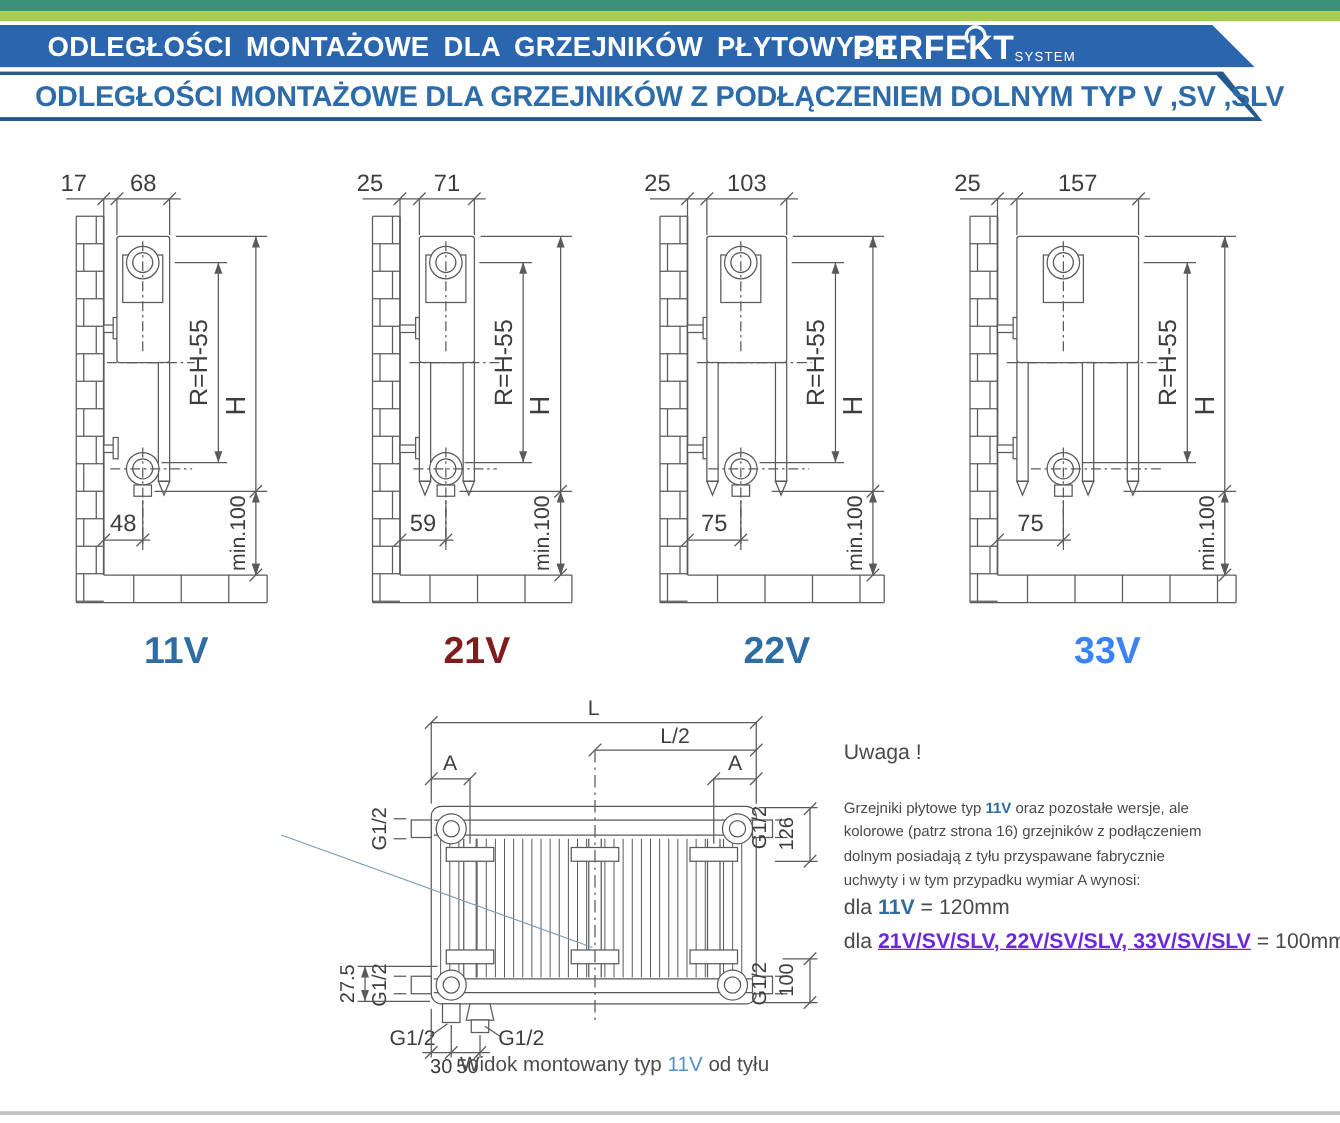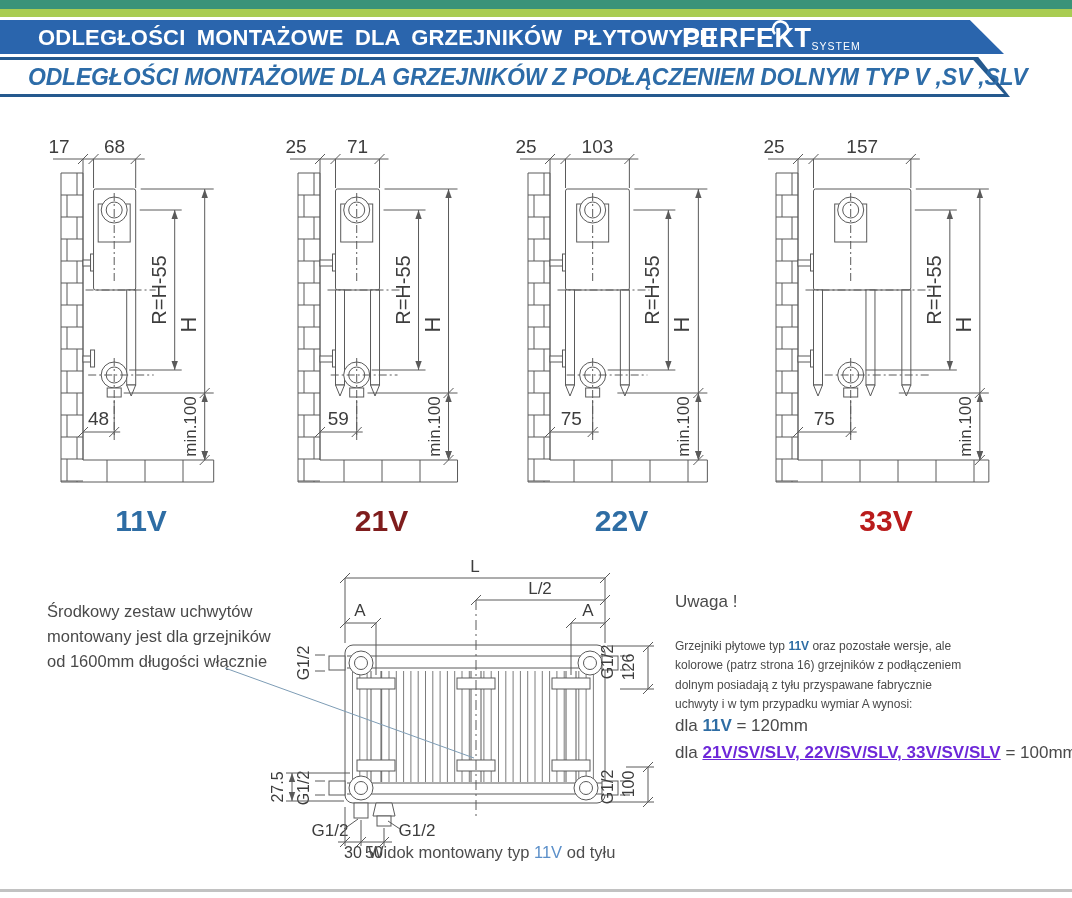--- a/index.html
+++ b/index.html
@@ -46,21 +46,21 @@
 
   <div class="logo">
     <span class="logo-main">PERFEKT</span><span class="logo-sub">SYSTEM</span>
     <svg class="logo-swoosh" width="22" height="22" viewBox="0 0 22 22">
       <path d="M5 16 A7.5 7.5 0 1 1 13 18" fill="none" stroke="#ffffff" stroke-width="2.6"></path>
     </svg>
   </div>
 
   <div class="banner2-outer" style="background: rgb(37, 89, 142);"></div>
   <div class="banner2-inner"></div>
-  <div class="banner2-text" style="color: rgb(45, 108, 168); font-style: italic;">ODLEGŁOŚCI MONTAŻOWE DLA GRZEJNIKÓW Z PODŁĄCZENIEM DOLNYM TYP V ,SV ,SLV</div>
+  <div class="banner2-text" style="color: rgb(45, 108, 168);">ODLEGŁOŚCI MONTAŻOWE DLA GRZEJNIKÓW Z PODŁĄCZENIEM DOLNYM TYP V ,SV ,SLV</div>
 
   <div id="drawings">
       <svg width="180" height="355" viewBox="0 0 180 355" style="position: absolute; left: 51px; top: 130px; overflow: visible;">
         <g>
           <line x1="10" y1="43" x2="32" y2="43" stroke="#5a5a5a" stroke-width="1" fill="none"></line>
           <line x1="10" y1="43" x2="10" y2="352" stroke="#5a5a5a" stroke-width="1" fill="none"></line>
           <line x1="32" y1="43" x2="32" y2="330" stroke="#5a5a5a" stroke-width="1.4" fill="none"></line>
           <line x1="10" y1="65" x2="32" y2="65" stroke="#5a5a5a" stroke-width="1" fill="none"></line>
           <line x1="10" y1="87" x2="32" y2="87" stroke="#5a5a5a" stroke-width="1" fill="none"></line>
           <line x1="10" y1="109" x2="32" y2="109" stroke="#5a5a5a" stroke-width="1" fill="none"></line>
@@ -423,28 +423,23 @@
           <polygon points="213.84,330 210.64000000000001,321 217.04,321" fill="#5a5a5a"></polygon>
           <line x1="208.84" y1="268" x2="218.84" y2="258" stroke="#5a5a5a" stroke-width="1" fill="none"></line>
           <text x="204.84" y="296.5" fill="#3d3d3d" font-size="17" text-anchor="middle" transform="rotate(-90 204.84 296.5)">min.100</text>
           <line x1="32" y1="302" x2="90.702" y2="302" stroke="#5a5a5a" stroke-width="1" fill="none"></line>
           <line x1="27" y1="307" x2="37" y2="297" stroke="#5a5a5a" stroke-width="1" fill="none"></line>
           <line x1="79.702" y1="307" x2="89.702" y2="297" stroke="#5a5a5a" stroke-width="1" fill="none"></line>
           <line x1="84.702" y1="270" x2="84.702" y2="308" stroke="#5a5a5a" stroke-width="1" fill="none"></line>
           <text x="58.351" y="295" fill="#3d3d3d" font-size="19" text-anchor="middle">75</text>
         </g>
       </svg>
-      <div class="type-label" style="left: 766px; top: 504px; width: 240px; color: #b91c1c;">33V</div>
+      <div class="type-label" style="left: 766px; top: 504px; width: 240px; color: #3b82f6;">33V</div>
     </div>
 
-  <div class="note-left" id="note-left">
-      <div>Środkowy zestaw uchwytów</div>
-      <div>montowany jest dla grzejników</div>
-      <div>od 1600mm długości włącznie</div>
-    </div>
 
   <div id="rear-mount">
       <svg width="1072" height="343" viewBox="0 0 1072 343" style="position: absolute; left: 0px; top: 555px; overflow: visible;">
         <g>
           <rect x="345" y="90" width="260" height="158" fill="#fff" stroke="#5a5a5a" stroke-width="1" rx="8"></rect>
           <line x1="347" y1="101" x2="603" y2="101" stroke="#5a5a5a" stroke-width="1" fill="none"></line>
           <line x1="347" y1="113" x2="603" y2="113" stroke="#5a5a5a" stroke-width="1" fill="none"></line>
           <line x1="352.5" y1="116" x2="352.5" y2="227" stroke="#5a5a5a" stroke-width="0.8" fill="none"></line>
           <line x1="359.8" y1="116" x2="359.8" y2="227" stroke="#5a5a5a" stroke-width="0.8" fill="none"></line>
           <line x1="367.1" y1="116" x2="367.1" y2="227" stroke="#5a5a5a" stroke-width="0.8" fill="none"></line>

